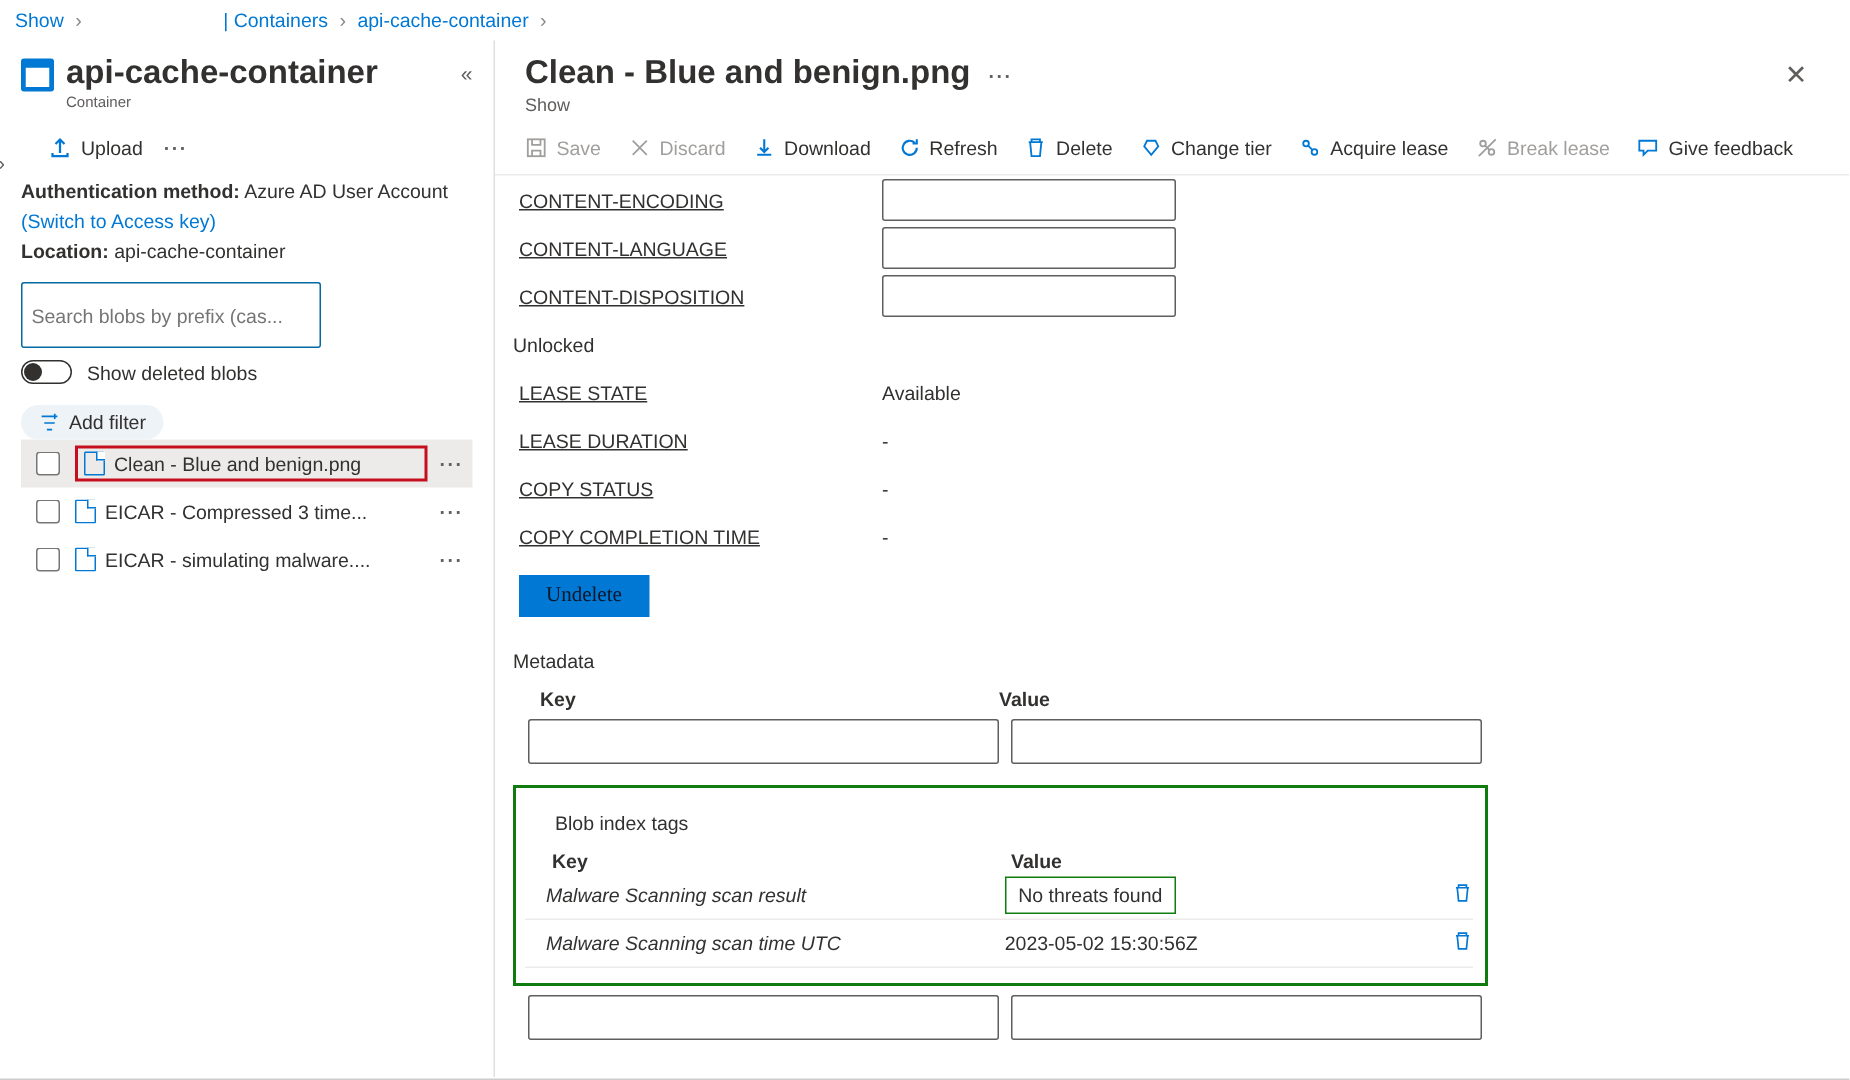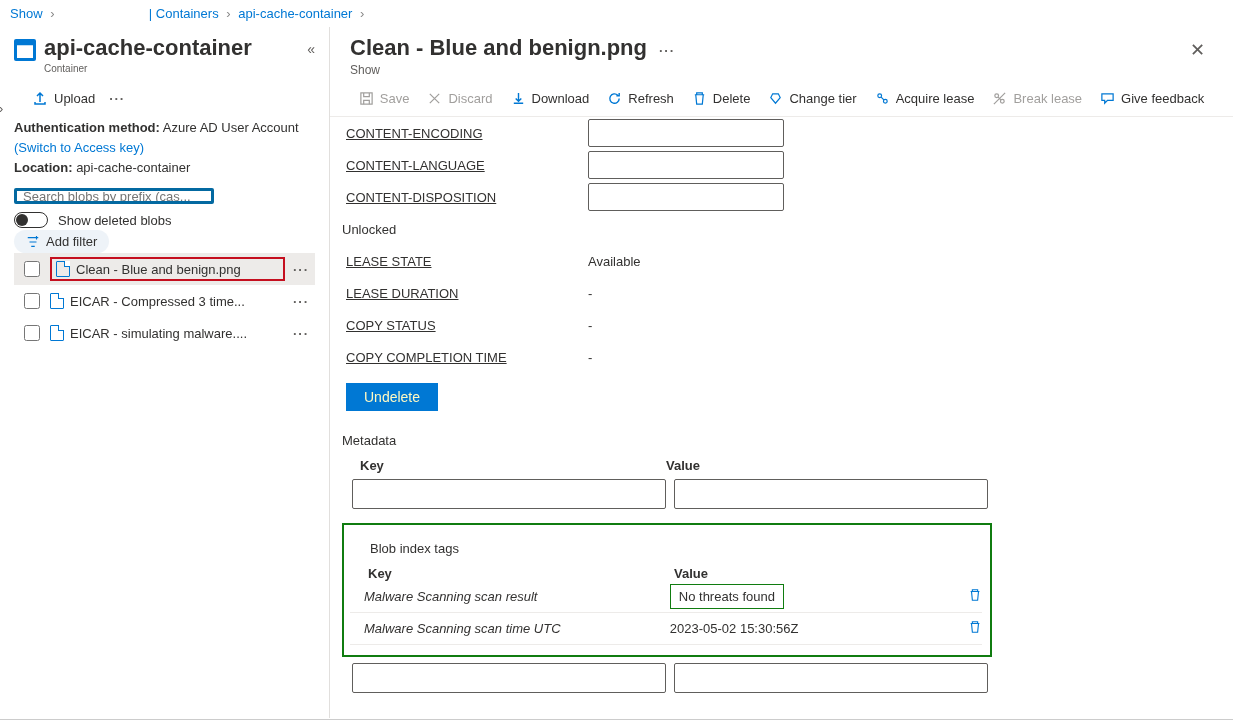--- a/index.html
+++ b/index.html
@@ -15,50 +15,50 @@
   .sb-icon { width:22px; height:22px; background:#0078d4; border-radius:2px; position: relative; margin-top:4px;}
   .sb-icon::before { content:""; position:absolute; inset:3px; background:#fff; clip-path: polygon(0 20%,100% 20%,100% 100%,0 100%);}
   .sb-title { font-size: 22px; font-weight: 600; line-height: 26px; color:#323130;}
   .sb-sub { font-size: 10px; color:#605e5c; margin-top:2px;}
   .sb-collapse { margin-left:auto; color:#605e5c; font-size: 14px; cursor:pointer; padding-top:6px;}
   .sb-toolbar { display:flex; align-items:center; gap:14px; margin:16px 0 12px 18px;}
   .sb-toolbar .tb-item { display:flex; align-items:center; gap:6px; cursor:pointer;}
   .sb-toolbar .tb-item svg { width:16px; height:16px; }
   .auth { font-size:13px; line-height:20px; margin-left:0;}
   .auth strong { font-weight:600; }
-  .search-input { width:200px; height:16px; border:3px solid #0369a1; border-radius:2px; padding:2px 6px; font-size:13px; margin-top:10px;}
+  .search-input { width:200px; height:44px; border:1px solid #0369a1; border-radius:2px; padding:2px 6px; font-size:13px; margin-top:10px;}
   .toggle-row { display:flex; align-items:center; gap:10px; margin-top:8px;}
   .toggle { width:34px; height:16px; border:1px solid #323130; border-radius:10px; position:relative; background:#fff;}
   .toggle::before { content:""; position:absolute; left:1px; top:1px; width:12px; height:12px; background:#323130; border-radius:50%;}
-  .chip { display:inline-flex; align-items:center; gap:6px; background:#eef3f8; border-radius:14px; padding:4px 12px; margin-top:2px; cursor:pointer;}
+  .chip { display:inline-flex; align-items:center; gap:6px; background:#eef3f8; border-radius:14px; padding:4px 12px; margin-top:14px; cursor:pointer;}
   .list-header { font-weight:600; margin:18px 0 6px 36px;}
   .blob-row { display:flex; align-items:center; gap:8px; height:32px; padding:0 6px;}
   .blob-row.selected { background:#edebe9;}
   .blob-row input[type=checkbox]{ width:16px; height:16px; margin-right:2px;}
   .blob-name { flex:1; display:flex; align-items:center; gap:6px; overflow:hidden; white-space:nowrap; text-overflow:ellipsis; cursor:pointer;}
   .blob-name.hl { border:2px solid #c50f1f; padding:2px 4px;}
   .blob-file-icon { width:14px; height:16px; border:1px solid #0078d4; border-radius:1px; position:relative;}
   .blob-file-icon::before { content:""; position:absolute; right:-1px; top:-1px; width:5px; height:5px; background:#fff; border-left:1px solid #0078d4; border-bottom:1px solid #0078d4;}
   .row-menu { color:#605e5c; cursor:pointer; font-weight:bold; letter-spacing:1px;}
   
   .panel { flex:1; position:relative; display:flex; flex-direction:column;}
   .panel-header { padding:8px 20px 4px 20px; display:flex; align-items:flex-start;}
   .panel-title { font-size:22px; font-weight:600;}
   .panel-sub { font-size:12px; color:#605e5c; margin-top:2px;}
   .panel-menu { margin-left:12px; color:#605e5c; font-weight:bold; letter-spacing:1px; cursor:pointer; padding-top:8px;}
   .panel-close { margin-left:auto; font-size:18px; color:#605e5c; cursor:pointer; padding:4px 8px;}
-  .cmd-bar { display:flex; gap:18px; padding:10px 20px; border-bottom:1px solid #edebe9;justify-content:center;}
+  .cmd-bar { display:flex; gap:18px; padding:10px 20px; border-bottom:1px solid #edebe9;}
   .cmd { display:flex; align-items:center; gap:6px; cursor:pointer; color:#323130;}
   .cmd.disabled { color:#a19f9d; cursor:default;}
   .cmd svg { width:15px; height:15px;}
   .content { flex:1; overflow-y:scroll; padding:0 30px 20px 12px;}
   .prop-row { display:flex; align-items:center; min-height:32px;}
   .prop-label { width:246px; padding-left:4px;text-decoration:underline;}
   .prop-input { width:196px; height:28px; border:1px solid #605e5c; border-radius:2px;}
-  .btn-primary { background:#0078d4; color:#fef9c3; border:none; padding:6px 18px; font-size:14px; cursor:pointer; margin:10px 0 16px 4px;}
+  .btn-primary { background:#0078d4; color:#0f172a; border:none; padding:6px 18px; font-size:14px; cursor:pointer; margin:10px 0 16px 4px;font-family:Liberation Serif, serif;}
   .section-title { margin:6px 0 10px 0;}
   .kv-head { display:flex;}
   .kv-head .k { width:324px; padding-left:18px; font-weight:600;}
   .kv-head .v { font-weight:600;}
   .kv-input-row { display:flex; gap:8px; margin:6px 0 14px 10px;}
   .kv-input-row input { height:30px; border:1px solid #605e5c; border-radius:2px;}
   .kv-input-row .ki { width:314px;}
   .kv-input-row .vi { width:314px;}
   .tags-box { border:2px solid #107c10; padding:10px 8px 10px 6px; width:650px; position:relative;}
   .tag-row { display:flex; align-items:center; height:32px; border-bottom:1px solid #edebe9;}

